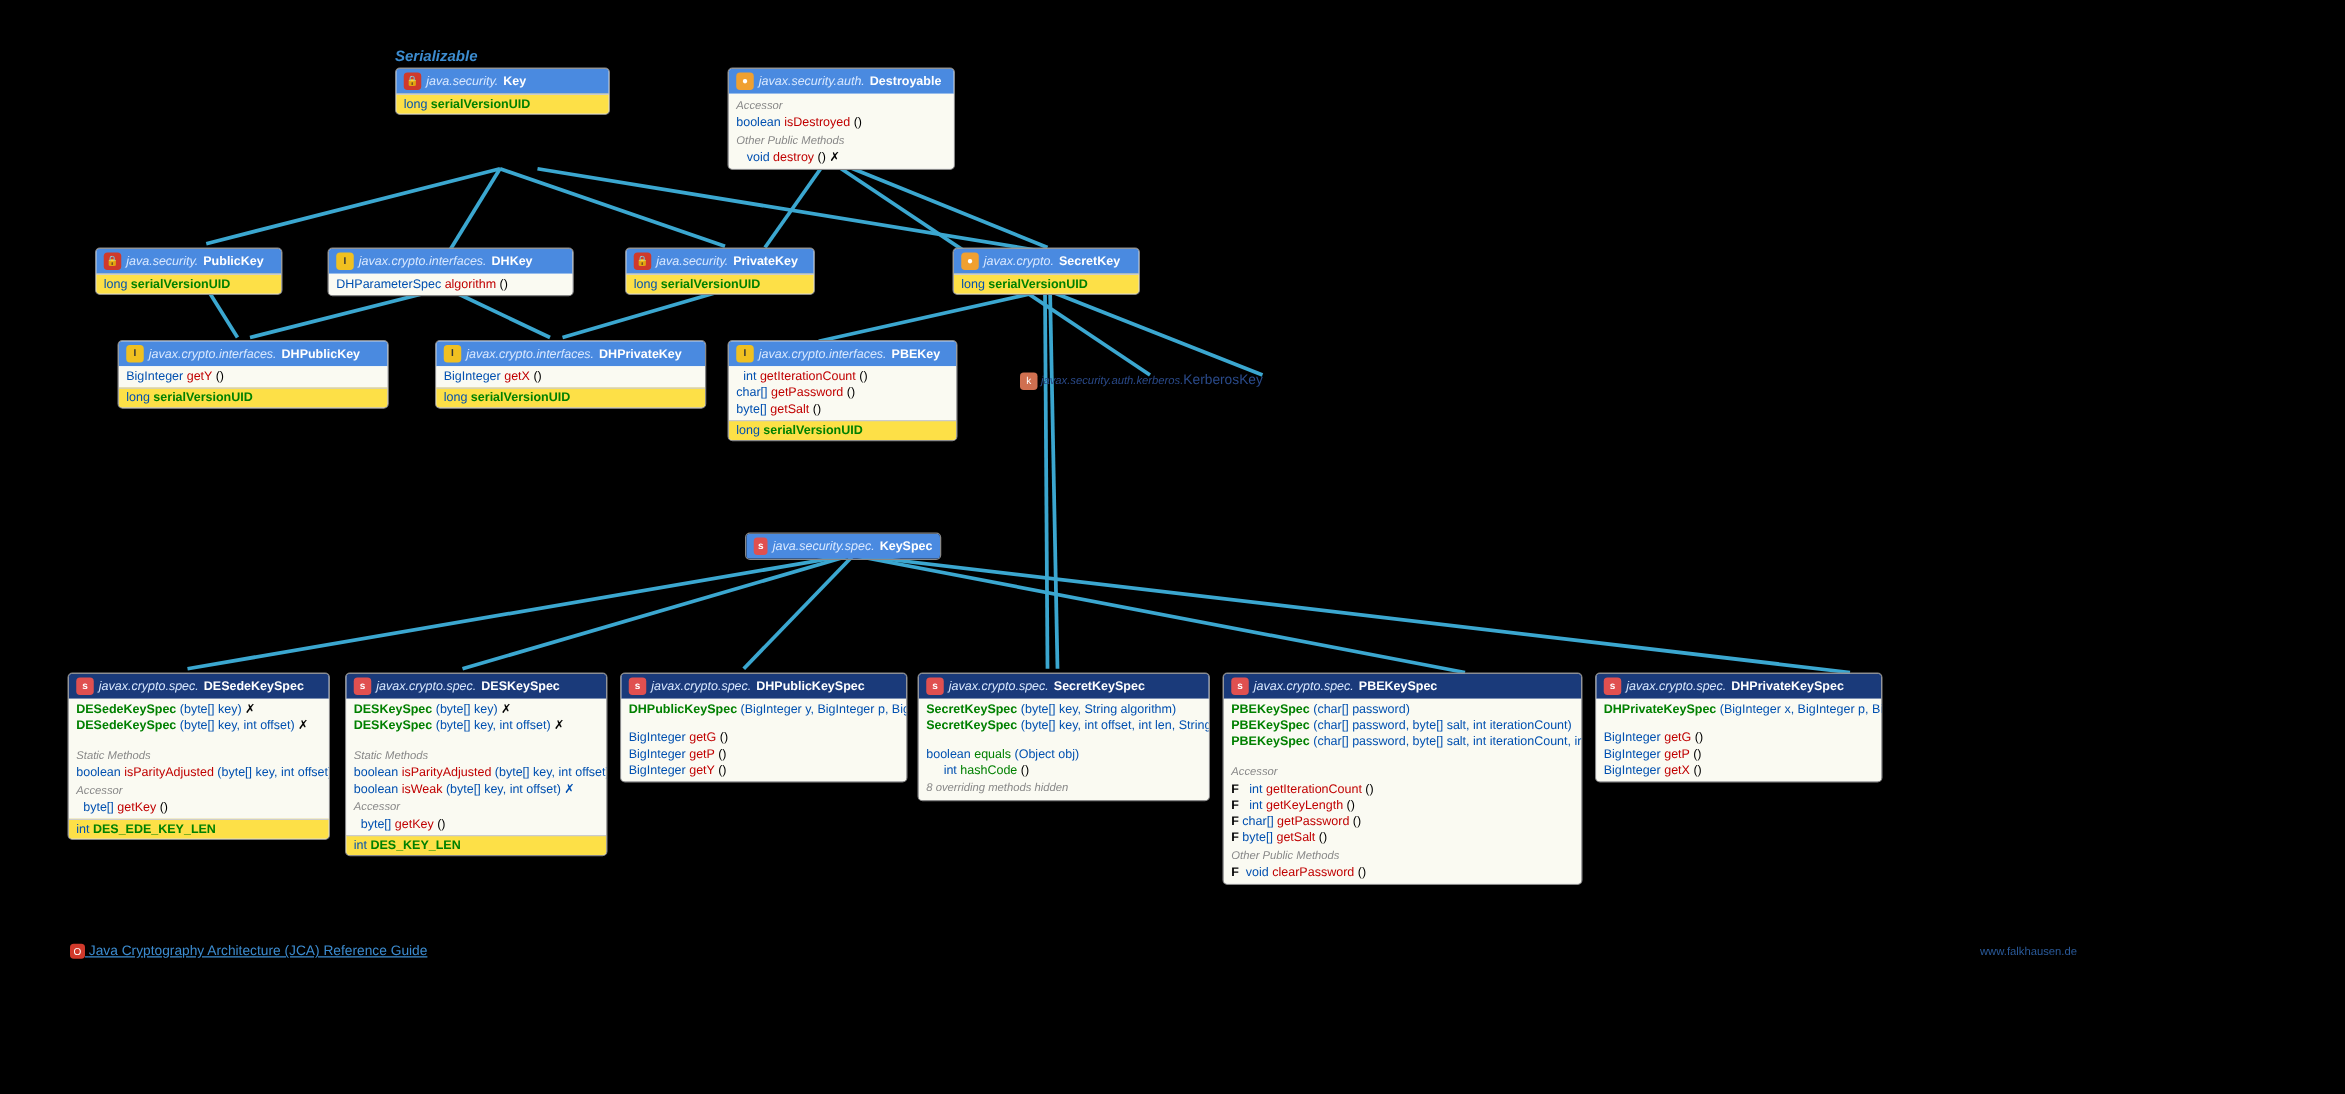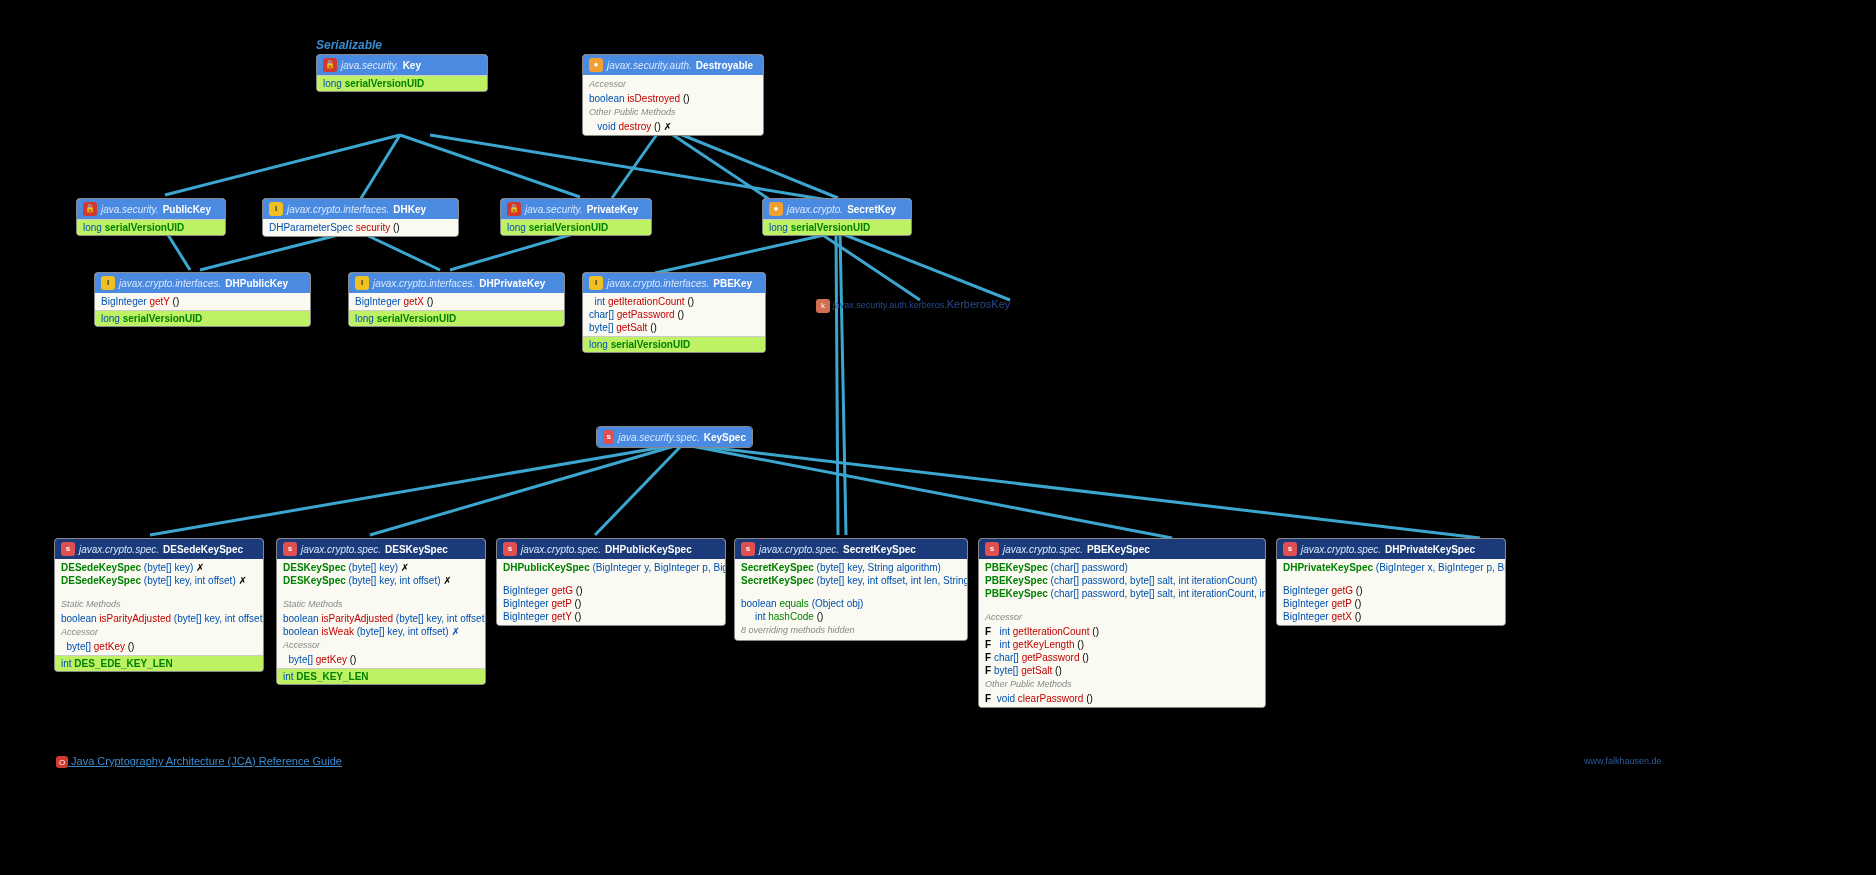--- a/index.html
+++ b/index.html
@@ -10,36 +10,36 @@
 .hdr .pkg{color:#d8e8ff;font-style:italic;font-weight:normal;font-size:10px}
 .hdr .cls{color:#fff;font-weight:bold;font-size:10px}
 .body{background:#fafaf2;padding:2px 6px;line-height:13px}
 .sec-hdr{color:#888;font-style:italic;font-size:9px;margin:1px 0}
 .body .row{white-space:nowrap}
 .ret{color:#0050b0}
 .meth{color:#c00000}
 .meth-g{color:#008000}
 .param{color:#0050b0}
 .const{color:#008000;font-weight:bold}
-.footer{background:#bef264;padding:2px 6px;border-top:1px solid #ccc}
+.footer{background:#fde047;padding:2px 6px;border-top:1px solid #ccc}
 .footer .t{color:#0050b0}
 .footer .n{color:#008000;font-weight:bold}
 .ico{width:14px;height:14px;border-radius:3px;display:inline-block;line-height:14px;text-align:center;font-size:8px;color:#fff}
 .ico-lock{background:#d0392b}
 .ico-i{background:#f0c020;color:#333;font-weight:bold}
 .ico-ball{background:#f0a030}
 .ico-spec{background:#e05050}
 .ico-kerb{background:#d07050}
 svg.lines{position:absolute;top:0;left:0;pointer-events:none}
 .serial{position:absolute;color:#3c8cd0;font-style:italic;font-weight:bold;font-size:12px}
 .reflink{position:absolute;color:#3c8cd0;text-decoration:underline;font-size:11px}
 .site{position:absolute;color:#2a5a9a;font-size:9px}
 .kerb{position:absolute;color:#2a4a8a;font-size:10px}
 .kerb .cls{font-weight:normal;font-size:11px}
-.kerb .pkg{font-size:9px}
+.kerb .pkg{font-style:italic;font-size:9px}
 </style>
 </head>
 <body>
 
 <svg class="lines" width="1876" height="875">
 <g stroke="#3ba7d0" stroke-width="3" fill="none">
 <path d="M400 135 L165 195"></path>
       <path d="M400 135 L360 200"></path>
       <path d="M400 135 L580 197"></path>
       <path d="M430 135 L828 200"></path>
@@ -96,21 +96,21 @@
 <div class="footer"><span class="t">long</span> <span class="n">serialVersionUID</span></div>
 </div>
 
 <div class="box" style="left:262px;top:198px;width:195px">
 <div class="hdr hdr-blue">
       <span class="ico ico-i">I</span>
       <span class="pkg">javax.crypto.interfaces.</span>
       <span class="cls">DHKey</span>
     </div>
 <div class="body">
-      <div class="row"><span class="ret">DHParameterSpec</span>  <span class="meth">security</span> <span>()</span></div>
+      <div class="row"><span class="ret">DHParameterSpec</span>  <span class="meth">algorithm</span> <span>()</span></div>
     </div>
 </div>
 
 <div class="box" style="left:500px;top:198px;width:150px">
 <div class="hdr hdr-blue">
       <span class="ico ico-lock">🔒</span>
       <span class="pkg">java.security.</span>
       <span class="cls">PrivateKey</span>
     </div>
 <div class="footer"><span class="t">long</span> <span class="n">serialVersionUID</span></div>

